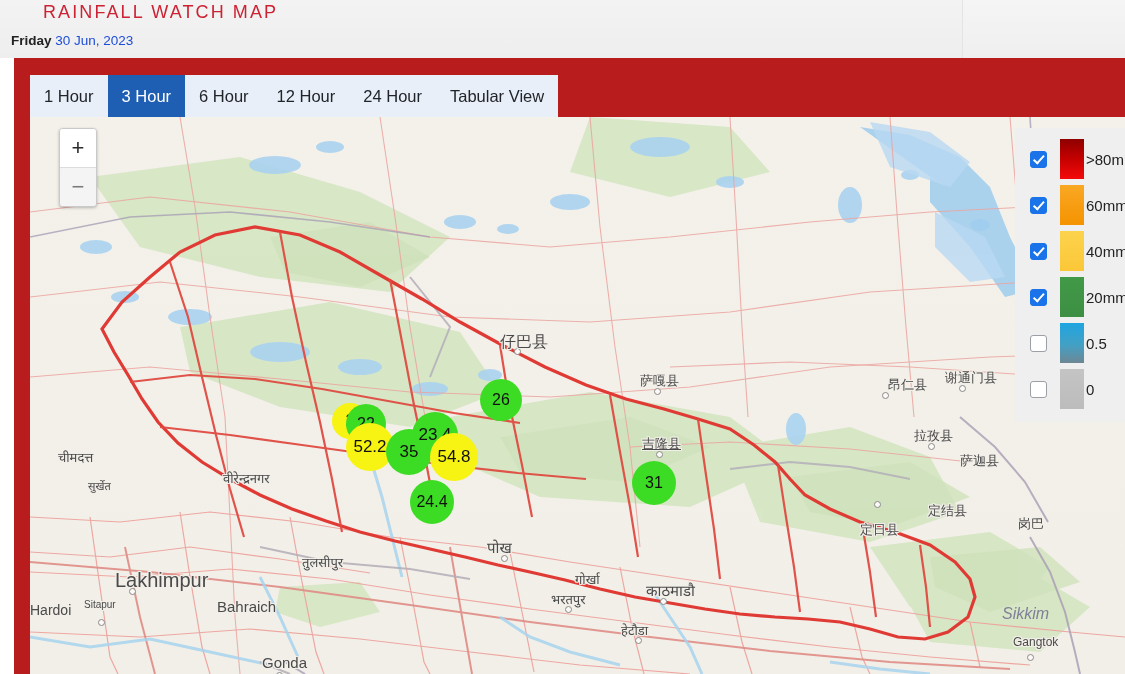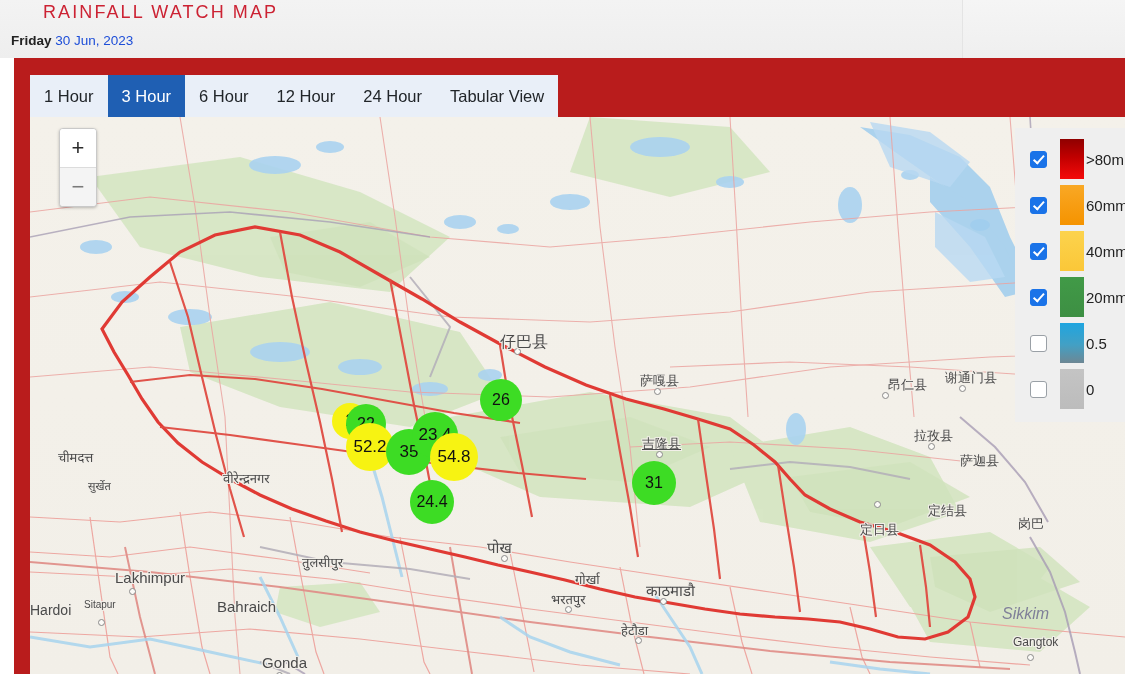--- a/index.html
+++ b/index.html
@@ -465,21 +465,21 @@
           <div class="plabel" style="left: 457px; top: 420px; font-size: 15px;">पोख</div>
           <div class="pdot" style="left: 471px; top: 438px;"></div>
           <div class="plabel" style="left: 545px; top: 453px; font-size: 13px;">गोर्खा</div>
           <div class="plabel" style="left: 521px; top: 473px; font-size: 13px;">भरतपुर</div>
           <div class="pdot" style="left: 535px; top: 489px;"></div>
           <div class="plabel" style="left: 616px; top: 463px; font-size: 15px;">काठमाडौ</div>
           <div class="pdot" style="left: 630px; top: 481px;"></div>
           <div class="plabel" style="left: 591px; top: 504px; font-size: 13px;">हेटौडा</div>
           <div class="pdot" style="left: 605px; top: 520px;"></div>
           <div class="plabel" style="left: 573px; top: 556px; font-size: 13px;">बिरगंज</div>
-          <div class="plabel" style="left: 85px; top: 452px; font-size: 15px;">Lakhimpur</div>
+          <div class="plabel" style="left: 85px; top: 452px; font-size: 20px;">Lakhimpur</div>
           <div class="pdot" style="left: 99px; top: 471px;"></div>
           <div class="plabel" style="left: 187px; top: 481px; font-size: 15px;">Bahraich</div>
           <div class="plabel" style="left: 0px; top: 485px; font-size: 14px;">Hardoi</div>
           <div class="plabel" style="left: 54px; top: 482px; font-size: 10px;">Sitapur</div>
           <div class="pdot" style="left: 68px; top: 502px;"></div>
           <div class="plabel" style="left: 232px; top: 537px; font-size: 15px;">Gonda</div>
           <div class="pdot" style="left: 246px; top: 555px;"></div>
           <div class="plabel" style="left: 983px; top: 518px; font-size: 12px;">Gangtok</div>
           <div class="pdot" style="left: 997px; top: 537px;"></div>
           <div class="plabel" style="left: 986px; top: 213px; font-size: 14px;">E</div>

